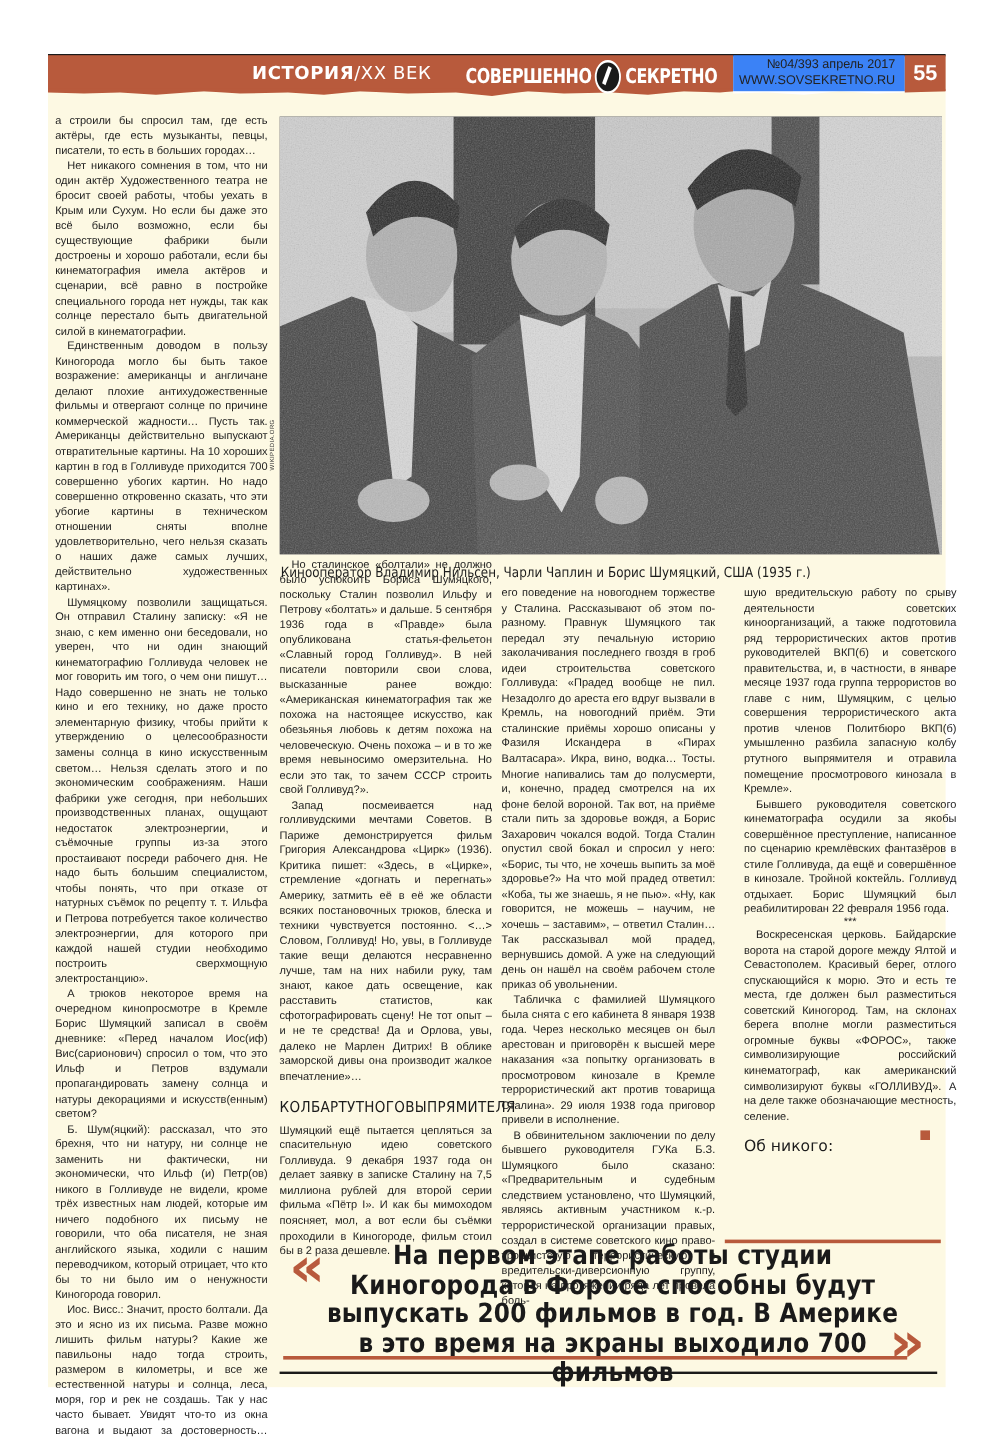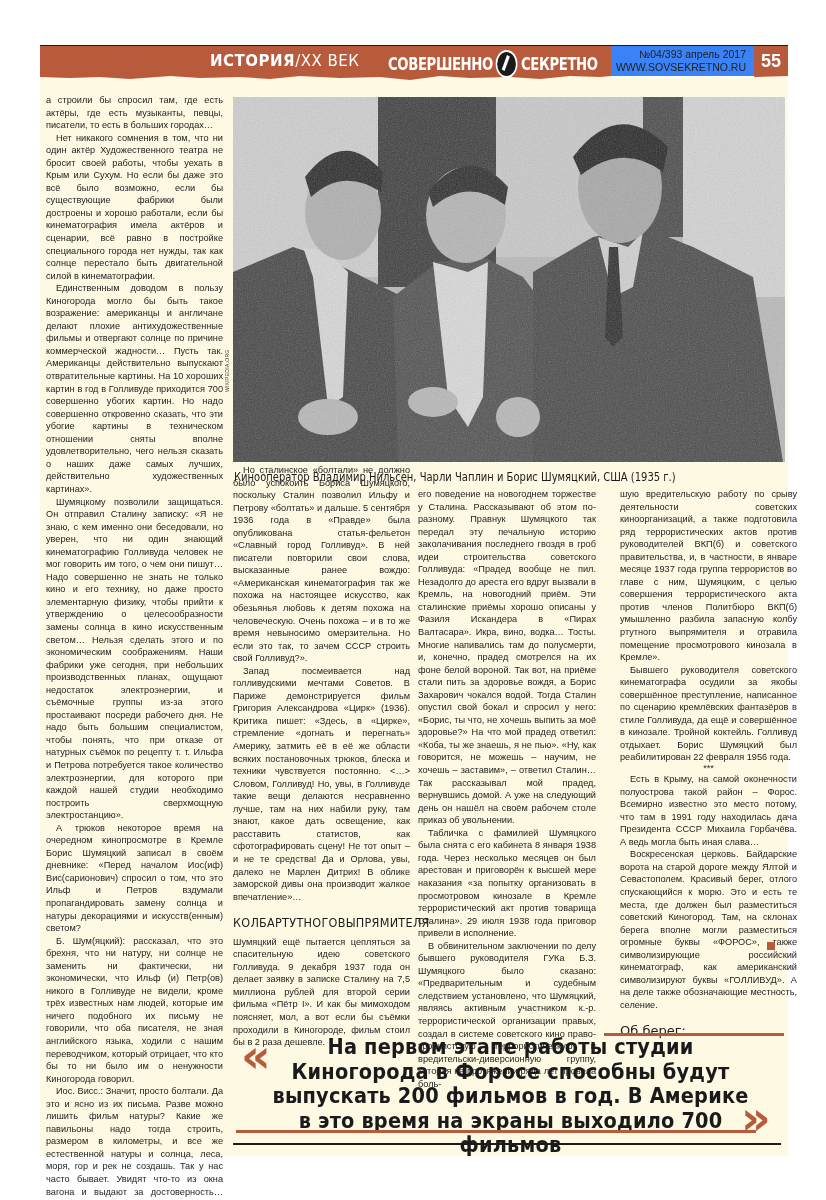--- a/index.html
+++ b/index.html
@@ -145,23 +145,22 @@
 <div class="col col3">
   <p class="noind">его поведение на новогоднем торжестве у Сталина. Рассказывают об этом по-разному. Правнук Шумяцкого так передал эту печальную историю заколачивания последнего гвоздя в гроб идеи строительства советского Голливуда: «Прадед вообще не пил. Незадолго до ареста его вдруг вызвали в Кремль, на новогодний приём. Эти сталинские приёмы хорошо описаны у Фазиля Искандера в «Пирах Валтасара». Икра, вино, водка… Тосты. Многие напивались там до полусмерти, и, конечно, прадед смотрелся на их фоне белой вороной. Так вот, на приёме стали пить за здоровье вождя, а Борис Захарович чокался водой. Тогда Сталин опустил свой бокал и спросил у него: «Борис, ты что, не хочешь выпить за моё здоровье?» На что мой прадед ответил: «Коба, ты же знаешь, я не пью». «Ну, как говорится, не можешь – научим, не хочешь – заставим», – ответил Сталин… Так рассказывал мой прадед, вернувшись домой. А уже на следующий день он нашёл на своём рабочем столе приказ об увольнении.</p>
   <p>Табличка с фамилией Шумяцкого была снята с его кабинета 8 января 1938 года. Через несколько месяцев он был арестован и приговорён к высшей мере наказания «за попытку организовать в просмотровом кинозале в Кремле террористический акт против товарища Сталина». 29 июля 1938 года приговор привели в исполнение.</p>
   <p>В обвинительном заключении по делу бывшего руководителя ГУКа Б.З. Шумяцкого было сказано: «Предварительным и судебным следствием установлено, что Шумяцкий, являясь активным участником к.-р. террористической организации правых, создал в системе советского кино право-троцкистскую террористическую и вредительски-диверсионную группу, которая на протяжении ряда лет провела боль-</p>
 </div>
 
 <div class="col col4">
   <p class="noind">шую вредительскую работу по срыву деятельности советских кинoорганизаций, а также подготовила ряд террористических актов против руководителей ВКП(б) и советского правительства, и, в частности, в январе месяце 1937 года группа террористов во главе с ним, Шумяцким, с целью совершения террористического акта против членов Политбюро ВКП(б) умышленно разбила запасную колбу ртутного выпрямителя и отравила помещение просмотрового кинозала в Кремле».</p>
   <p>Бывшего руководителя советского кинематографа осудили за якобы совершённое преступление, написанное по сценарию кремлёвских фантазёров в стиле Голливуда, да ещё и совершённое в кинозале. Тройной коктейль. Голливуд отдыхает. Борис Шумяцкий был реабилитирован 22 февраля 1956 года.</p>
   <p class="stars">***</p>
-  <p>Есть в Крыму, на самой оконечности полуострова такой район – Форос. Всемирно известно это место потому, что там в 1991 году находилась дача Президента СССР Михаила Горбачёва. А ведь могла быть иная слава…</p>
   <p>Воскресенская церковь. Байдарские ворота на старой дороге между Ялтой и Севастополем. Красивый берег, отлого спускающийся к морю. Это и есть те места, где должен был разместиться советский Киногород. Там, на склонах берега вполне могли разместиться огромные буквы «ФОРОС», также символизирующие российский кинематограф, как американский символизируют буквы «ГОЛЛИВУД». А на деле также обозначающие местность, селение.</p>
-  <div class="author-head">Об берег:</div>
+  <div class="author-head">Об никого:</div>
 </div>
 <div class="endmark" style="left:767px; top:942px;"></div>
 
 <div class="sep-rule"></div>
 <div class="quote">
   <div class="quote-open">«</div>
   <div class="quote-text">На первом этапе работы студии Киногорода в Форосе способны будут выпускать 200 фильмов в год. В Америке в это время на экраны выходило 700 фильмов</div>
   <div class="quote-close">»</div>
 </div>
 <div class="quote-rule-bot"></div>

